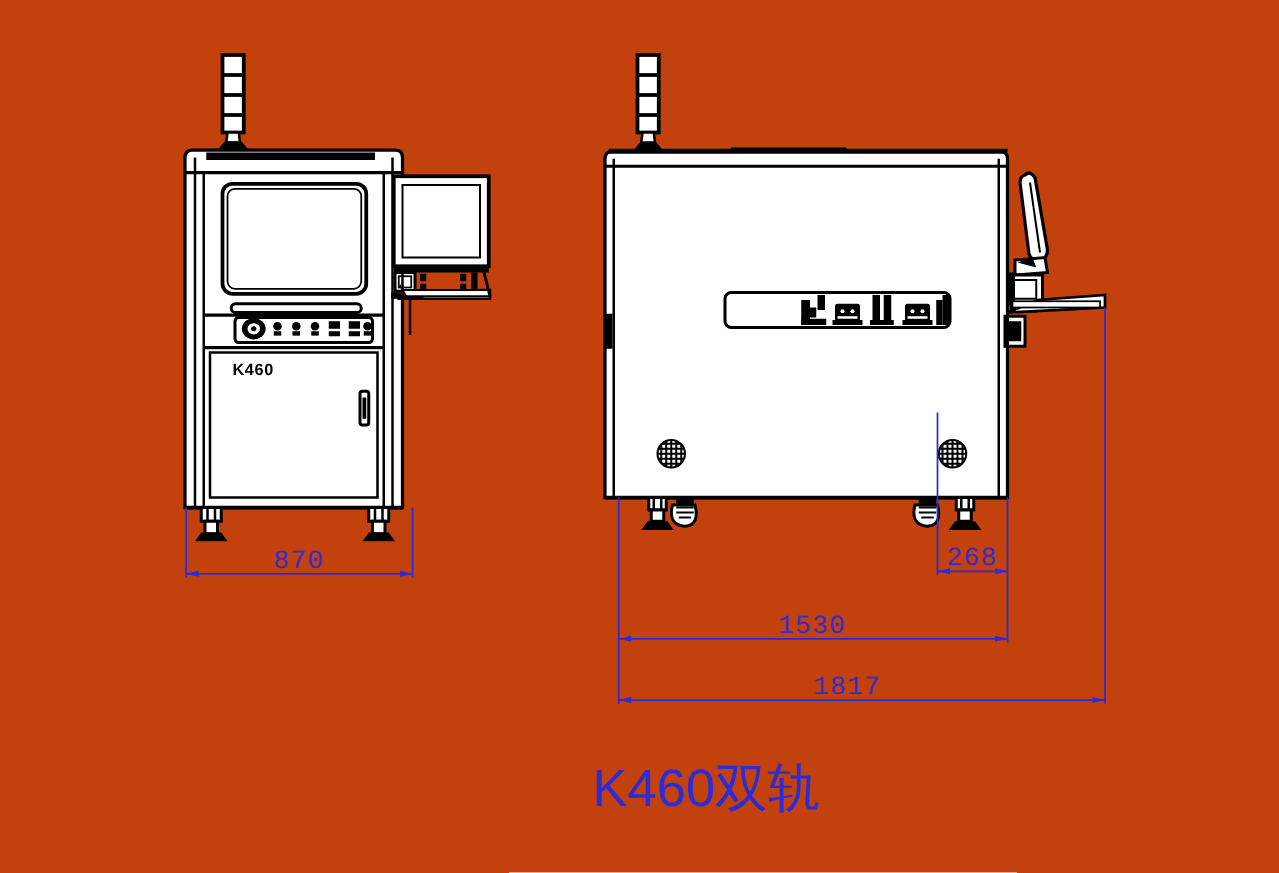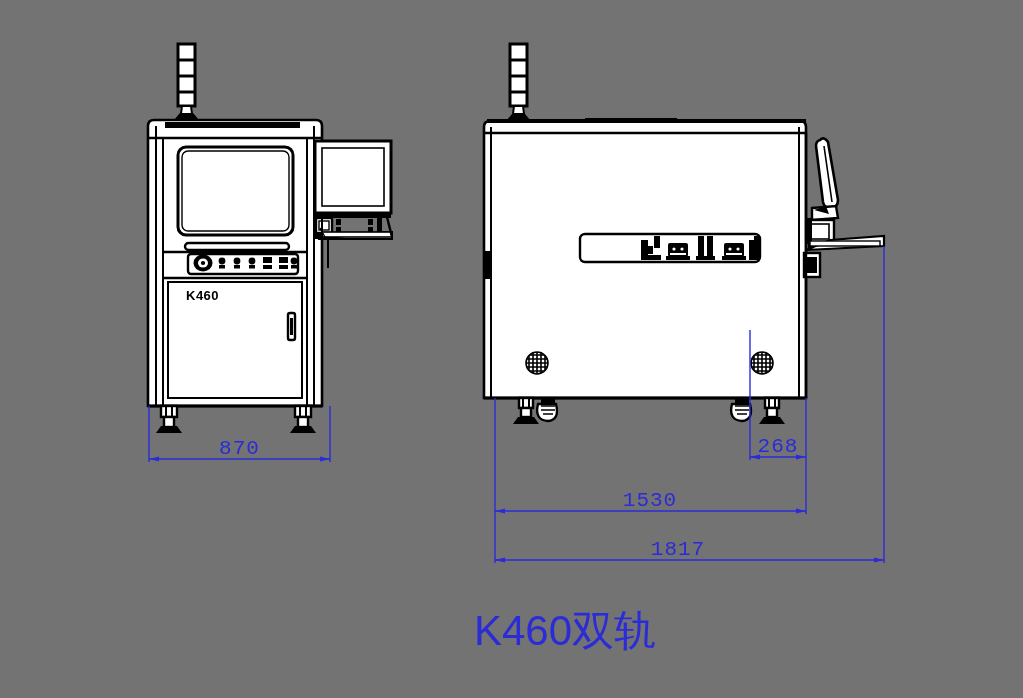--- a/index.html
+++ b/index.html
@@ -1,17 +1,17 @@
 <!DOCTYPE html>
 <html><head>
 <meta charset="utf-8">
 <style>
   html,body{margin:0;padding:0;background:#ffffff;}
   body{width:1023px;height:698px;overflow:hidden;font-family:"Liberation Sans",sans-serif;}
-  #sheet{position:relative;width:1023px;height:698px;background:#737373;}
+  #sheet{position:relative;width:1023px;height:698px;background:#c2410c;}
   #sheet svg{display:block;}
   .dimtext{fill:#2b2bd8;font-family:"Liberation Mono",monospace;font-size:21px;letter-spacing:1px;}
   .titletext{fill:#2b2bd8;font-family:"Liberation Sans",sans-serif;font-size:42px;}
   .modeltext{fill:#000;font-family:"Liberation Sans",sans-serif;font-size:13px;font-weight:bold;letter-spacing:0.5px;}
 </style>
 </head>
 <body>
 
 <div id="sheet">
 <svg width="1023" height="698" viewBox="0 0 1023 698" xmlns="http://www.w3.org/2000/svg">

